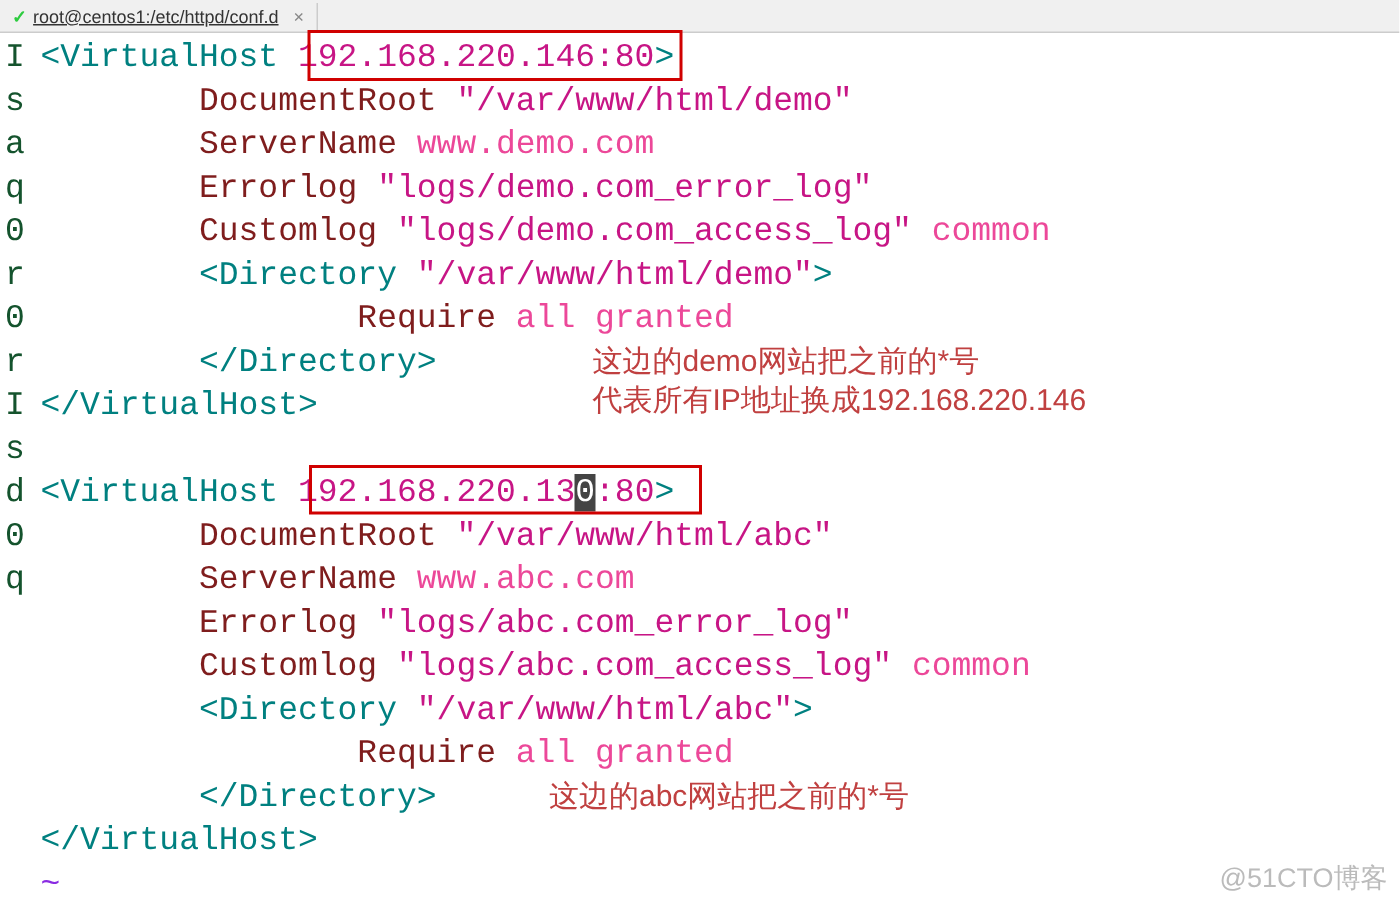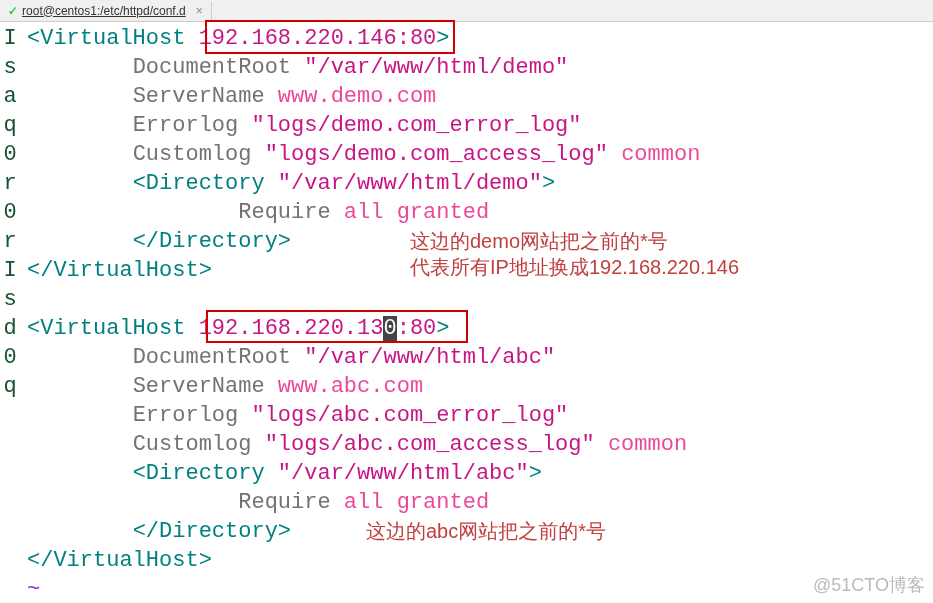--- a/index.html
+++ b/index.html
@@ -42,21 +42,21 @@
     position: absolute;
     left: 0;
     top: 24px;
     width: 20px;
     color: #14532d;
     font-size: 22px;
     line-height: 29px;
     text-align: center;
   }
   .t-keyword  { color: #008080; }  
-  .t-attr     { color: #737373; margin-top: 32px; }  
+  .t-attr     { color: #7f1d1d; margin-top: 32px; }  
   .t-string   { color: #c71585; font-family: Liberation Mono, monospace; }  
   .t-plain    { color: #ec4899; }
   .cursor-char{ background: #444; color: #fff; }
   .tilde      { color: #8a2be2; }
   .highlight-box {
     position: absolute;
     border: 2px solid #d00000;
     pointer-events: none;
   }
   .annotation {
@@ -119,21 +119,21 @@
         <span class="t-attr">Customlog</span> <span class="t-string">"logs/abc.com_access_log"</span> <span class="t-plain">common</span>
         <span class="t-keyword">&lt;</span><span class="t-keyword">Directory</span> <span class="t-string">"/var/www/html/abc"</span><span class="t-keyword">&gt;</span>
                 <span class="t-attr">Require</span> <span class="t-plain">all granted</span>
         <span class="t-keyword">&lt;/</span><span class="t-keyword">Directory</span><span class="t-keyword">&gt;</span>
 <span class="t-keyword">&lt;/</span><span class="t-keyword">VirtualHost</span><span class="t-keyword">&gt;</span>
 <span class="tilde">~</span></div>
 
 <div class="highlight-box" style="left:205px; top:20px; width:250px; height:34px;"></div>
 <div class="highlight-box" style="left:206px; top:310px; width:262px; height:33px;"></div>
 
-<div class="annotation" style="left:395px; top:228px;margin-left:15px;">
+<div class="annotation" style="left:395px; top:228px;">
   <div>这边的demo网站把之前的*号</div>
   <div>代表所有IP地址换成192.168.220.146</div>
 </div>
 <div class="annotation" style="left:326px; top:518px;margin-left:40px;">
   <div>这边的abc网站把之前的*号</div>
 </div>
 
 <div class="watermark">@51CTO博客</div>
 
 </body></html>

